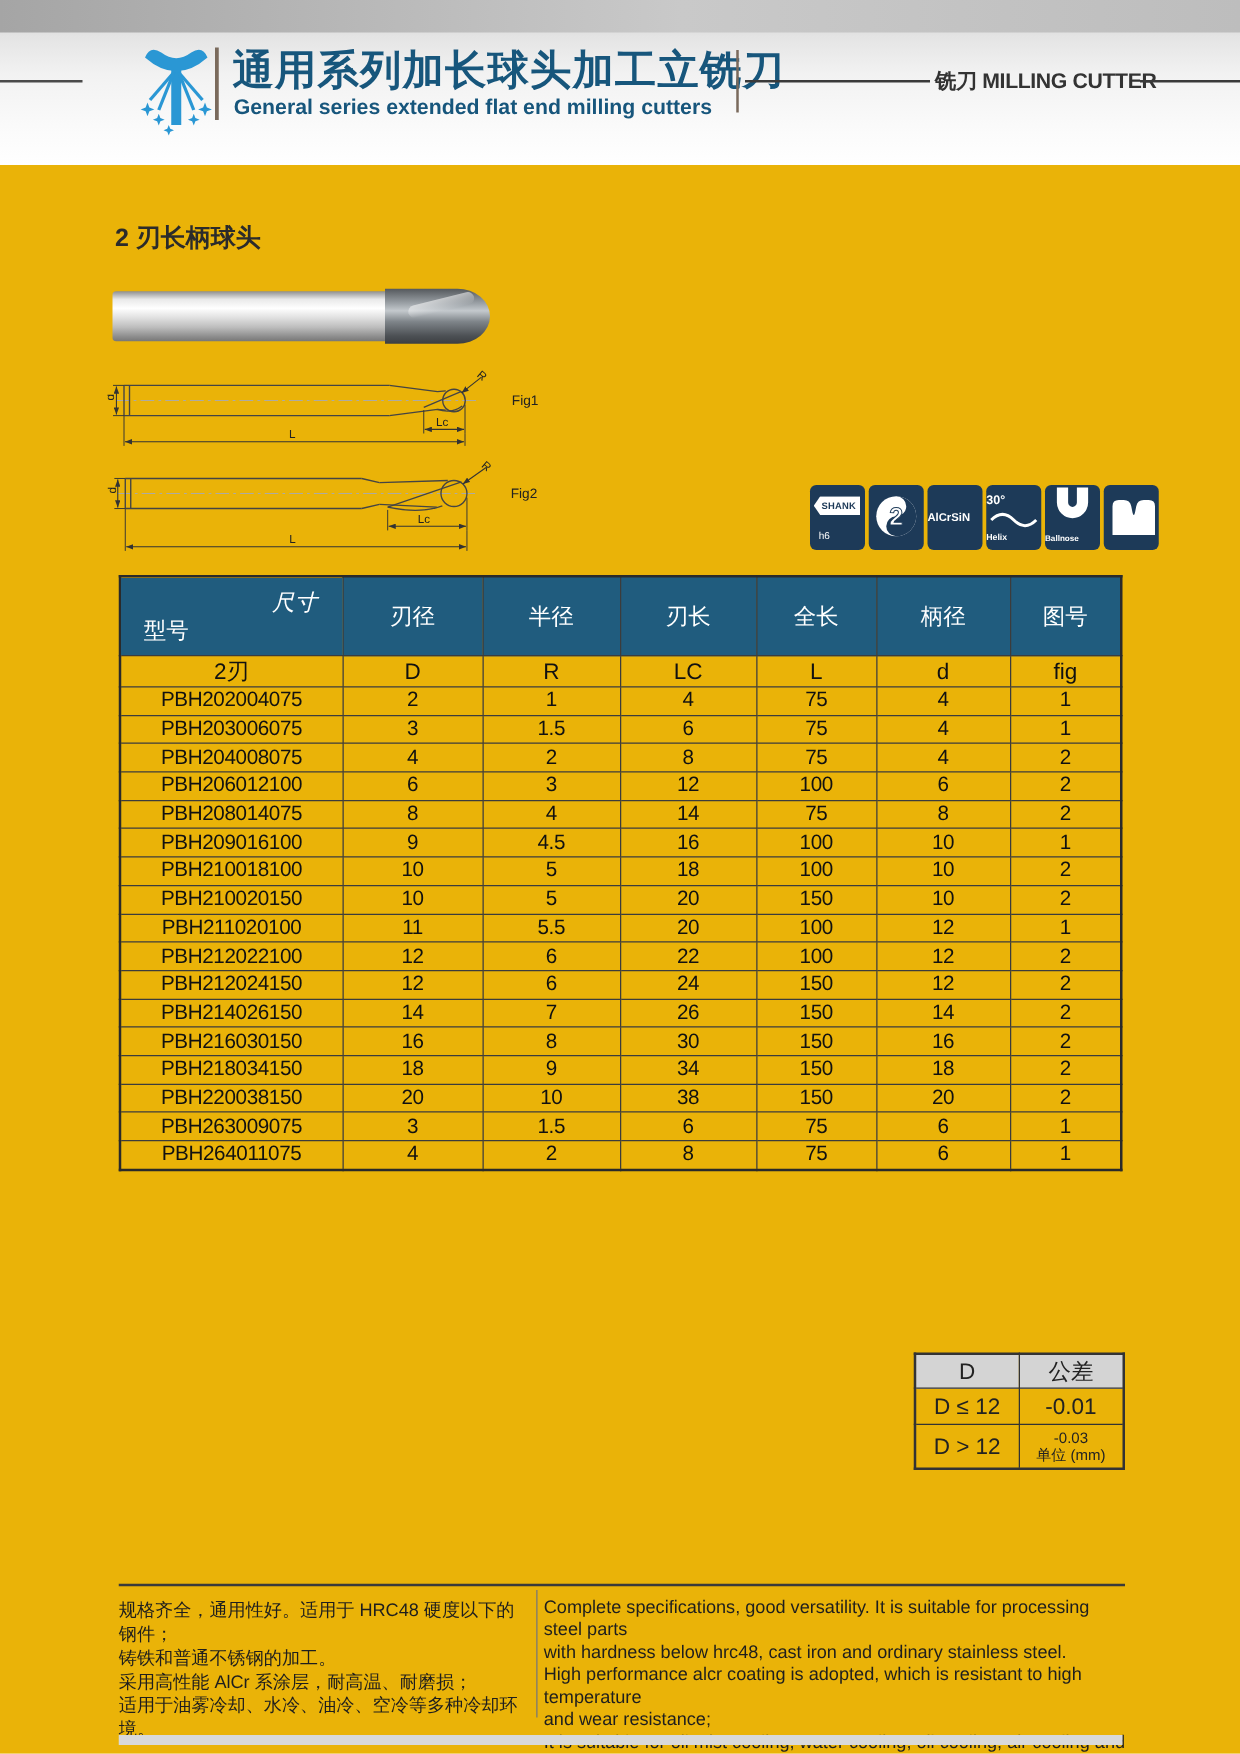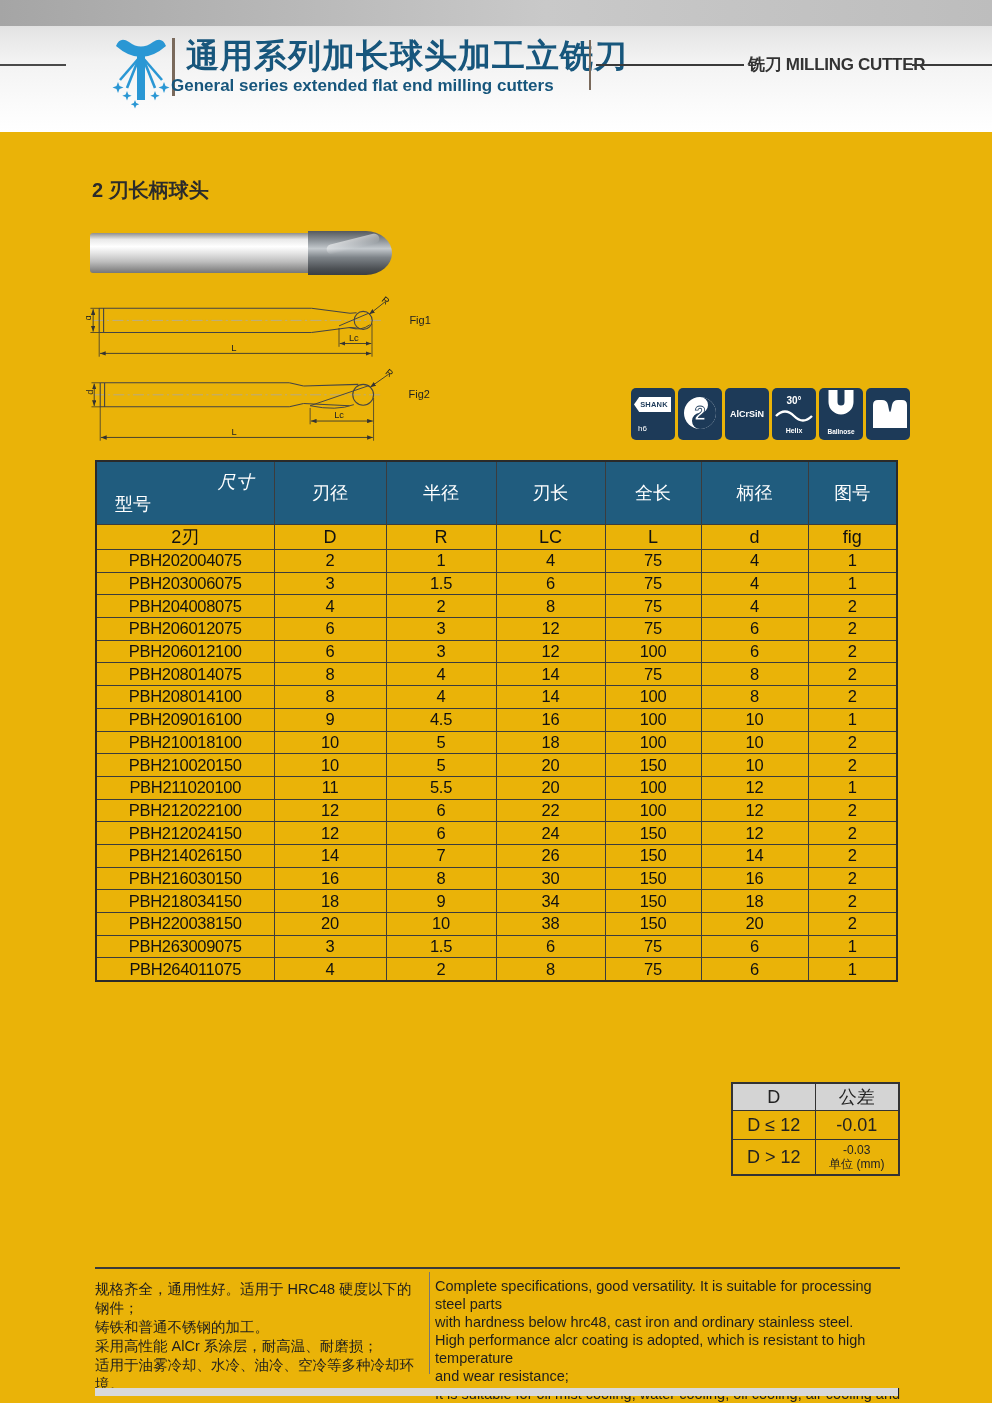--- a/index.html
+++ b/index.html
@@ -8,21 +8,21 @@
 
   
   .header{position:absolute;left:0;top:0;width:992px;height:132px;
     background:linear-gradient(180deg,#c9c9c9 0%,#e4e4e4 22%,#f2f2f2 45%,#fbfbfb 80%,#ffffff 100%);}
   .header-strip{position:absolute;left:0;top:0;width:992px;height:26px;
     background:linear-gradient(90deg,#a5a5a5 0%,#c9c9c9 55%,#bdbdbd 100%);}
   .edge-line-left{position:absolute;left:0;top:64px;width:66px;height:2px;background:#4a4a4a;}
   .logo{position:absolute;left:110px;top:34px;width:62px;height:76px;}
   .logo-sep{position:absolute;left:172px;top:38px;width:3px;height:58px;background:#7a6a5c;}
   .title-zh{position:absolute;left:186px;top:34px;font-size:33px;font-weight:bold;color:#17567c;letter-spacing:1px;white-space:nowrap;}
-  .title-en{position:absolute;left:171px;top:76px;font-size:17px;font-weight:bold;color:#17567c;white-space:nowrap;}
+  .title-en{position:absolute;left:187px;top:76px;font-size:17px;font-weight:bold;color:#17567c;white-space:nowrap;}
   .title-sep{position:absolute;left:589px;top:40px;width:2px;height:50px;background:#7a6a5c;}
   .cat-line1{position:absolute;left:596px;top:64px;width:148px;height:2px;background:#3a3a3a;}
   .cat-label{position:absolute;left:748px;top:53px;font-size:17px;font-weight:800;color:#333;white-space:nowrap;letter-spacing:-0.3px;}
   .cat-line2{position:absolute;left:912px;top:64px;width:80px;height:2px;background:#3a3a3a;}
 
   
   .section-title{position:absolute;left:92px;top:177px;font-size:20px;font-weight:bold;color:#2b2b2b;}
 
   
   .photo{position:absolute;left:90px;top:226px;width:302px;height:54px;}
@@ -34,28 +34,28 @@
   .cutter-part:after{content:"";position:absolute;left:18px;top:8px;width:54px;height:10px;
     background:linear-gradient(180deg,rgba(255,255,255,.55),rgba(255,255,255,0));
     transform:rotate(-14deg);border-radius:6px;}
 
   
   .fig{position:absolute;}
   .fig text{font-size:8.5px;fill:#222;font-family:inherit;}
   .fig .figlab{font-size:10px;}
 
   
-  .icons-row{position:absolute;left:631px;top:388px;display:flex;gap:3px;border-radius:19px;}
+  .icons-row{position:absolute;left:648px;top:388px;display:flex;gap:3px;border-radius:19px;}
   .icon-tile{position:relative;width:44px;height:52px;background:#1d3a58;border-radius:5px;overflow:hidden;flex:none;}
   .shank-arrow{position:absolute;left:3px;top:9px;width:37px;height:15px;background:#fff;
     clip-path:polygon(0 50%,14% 0,100% 0,100% 100%,14% 100%);
     display:flex;align-items:center;justify-content:center;}
   .shank-arrow span{color:#1d3a58;font-size:7.5px;font-weight:bold;letter-spacing:.2px;padding-left:3px;}
   .shank-h6{position:absolute;left:7px;bottom:7px;color:#fff;font-size:8px;}
-  .tile-text{position:absolute;left:0;right:0;text-align:center;color:#fff;font-weight:bold;}
+  .tile-text{position:absolute;left:0;right:0;text-align:left;color:#fff;font-weight:bold;}
   .coating-label{top:50%;transform:translateY(-50%);font-size:9px;}
   .angle-label{top:7px;font-size:10px;}
   .helix-label{bottom:6px;font-size:7px;}
   .ballnose-label{bottom:5px;font-size:6.5px;}
 
   
   table.spec{position:absolute;left:95px;top:460px;width:801px;border-collapse:collapse;table-layout:fixed;}
   table.spec th,table.spec td{border:1px solid #3c3c3c;padding:0;text-align:center;vertical-align:middle;}
   table.spec{border:2px solid #2a2a2a;}
   .spec thead .main-h th{height:62px;background:#205c7e;color:#fff;font-size:18px;font-weight:normal;}
@@ -270,52 +270,34 @@
         <tr>
           <td>PBH204008075</td>
           <td>4</td>
           <td>2</td>
           <td>8</td>
           <td>75</td>
           <td>4</td>
           <td>2</td>
         </tr>
         <tr>
-          <td>PBH206012075</td>
-          <td>6</td>
-          <td>3</td>
-          <td>12</td>
-          <td>75</td>
-          <td>6</td>
-          <td>2</td>
-        </tr>
-        <tr>
           <td>PBH206012100</td>
           <td>6</td>
           <td>3</td>
           <td>12</td>
           <td>100</td>
           <td>6</td>
           <td>2</td>
         </tr>
         <tr>
           <td>PBH208014075</td>
           <td>8</td>
           <td>4</td>
           <td>14</td>
           <td>75</td>
-          <td>8</td>
-          <td>2</td>
-        </tr>
-        <tr>
-          <td>PBH208014100</td>
-          <td>8</td>
-          <td>4</td>
-          <td>14</td>
-          <td>100</td>
           <td>8</td>
           <td>2</td>
         </tr>
         <tr>
           <td>PBH209016100</td>
           <td>9</td>
           <td>4.5</td>
           <td>16</td>
           <td>100</td>
           <td>10</td>

